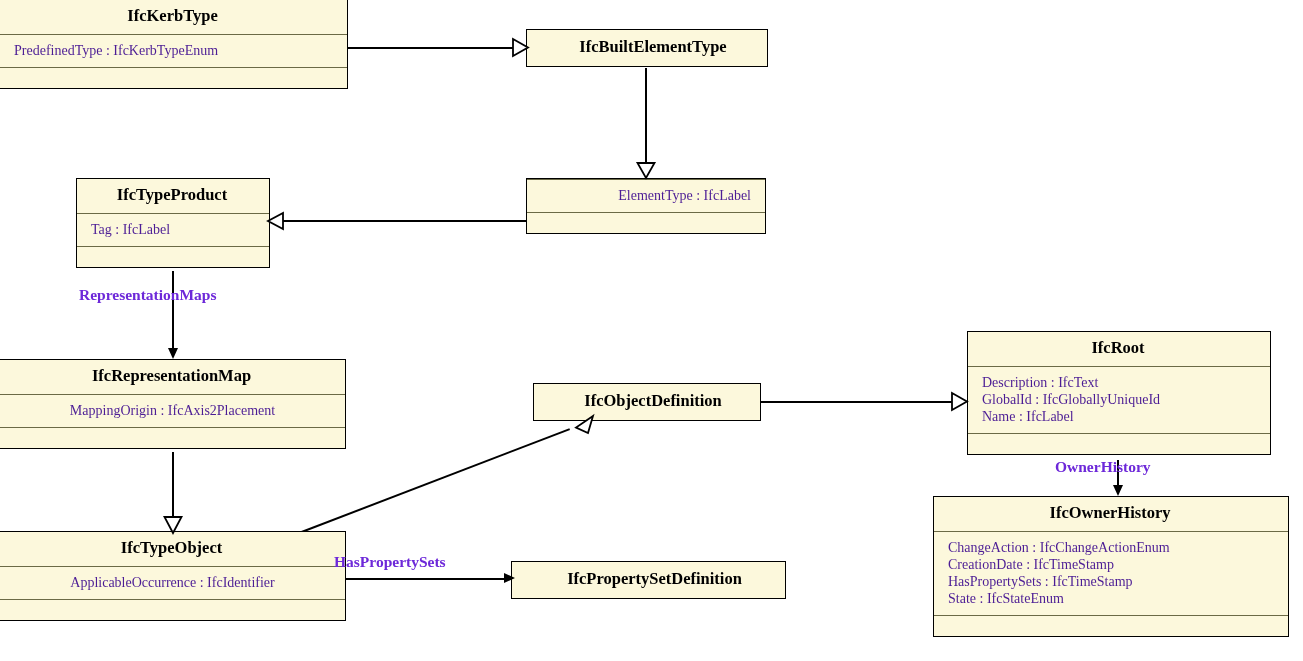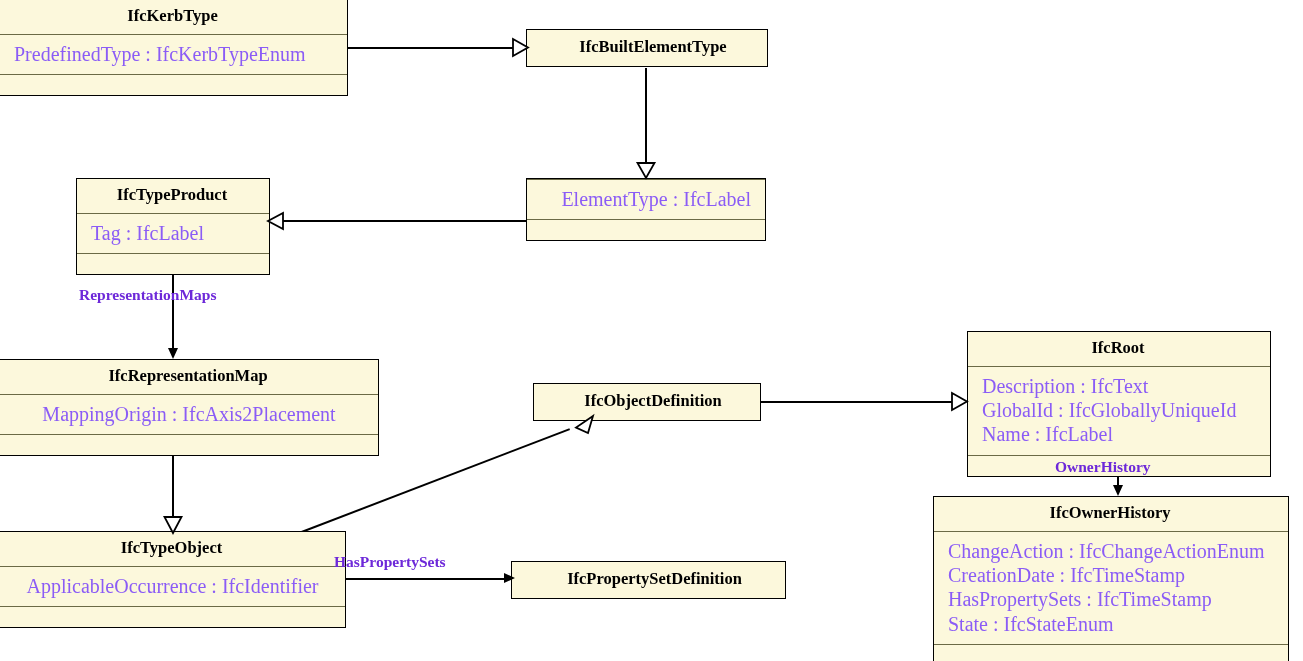--- a/index.html
+++ b/index.html
@@ -30,23 +30,23 @@
     font-weight: bold;
     font-size: 16.5px;
     line-height: 1;
     color: #000000;
     padding: 8px 12px 9px 10px;
     white-space: nowrap;
   }
   .uml-attrs {
     border-top: 1.6px solid #6b6a46;
     padding: 7px 14px 8px 14px;
-    font-size: 20px;
+    font-size: 14px;
     line-height: 1.22;
-    color: #8b5cf6;
+    color: #4c1d95;
     white-space: nowrap;
   }
   .uml-attr { display: block; }
   .uml-ops {
     border-top: 1.6px solid #6b6a46;
     height: 20px;
   }
   
   .uml-class.simple .uml-name {
     padding: 9px 6px 10px 18px;
@@ -160,21 +160,21 @@
     <div class="uml-ops"></div>
   </div>
 
   <div class="uml-class" style="left:526px; top:178px; width:240px;">
     <div class="uml-attrs" style="text-align:right;">
       <span class="uml-attr">ElementType : IfcLabel</span>
     </div>
     <div class="uml-ops"></div>
   </div>
 
-  <div class="uml-class" style="left:-1px; top:359px; width:380px;">
+  <div class="uml-class" style="left:-1px; top:359px; width:347px;">
     <div class="uml-name">IfcRepresentationMap</div>
     <div class="uml-attrs" style="text-align:center;">
       <span class="uml-attr">MappingOrigin : IfcAxis2Placement</span>
     </div>
     <div class="uml-ops"></div>
   </div>
 
   <div class="uml-class simple" style="left:533px; top:383px; width:228px;">
     <div class="uml-name">IfcObjectDefinition</div>
   </div>

